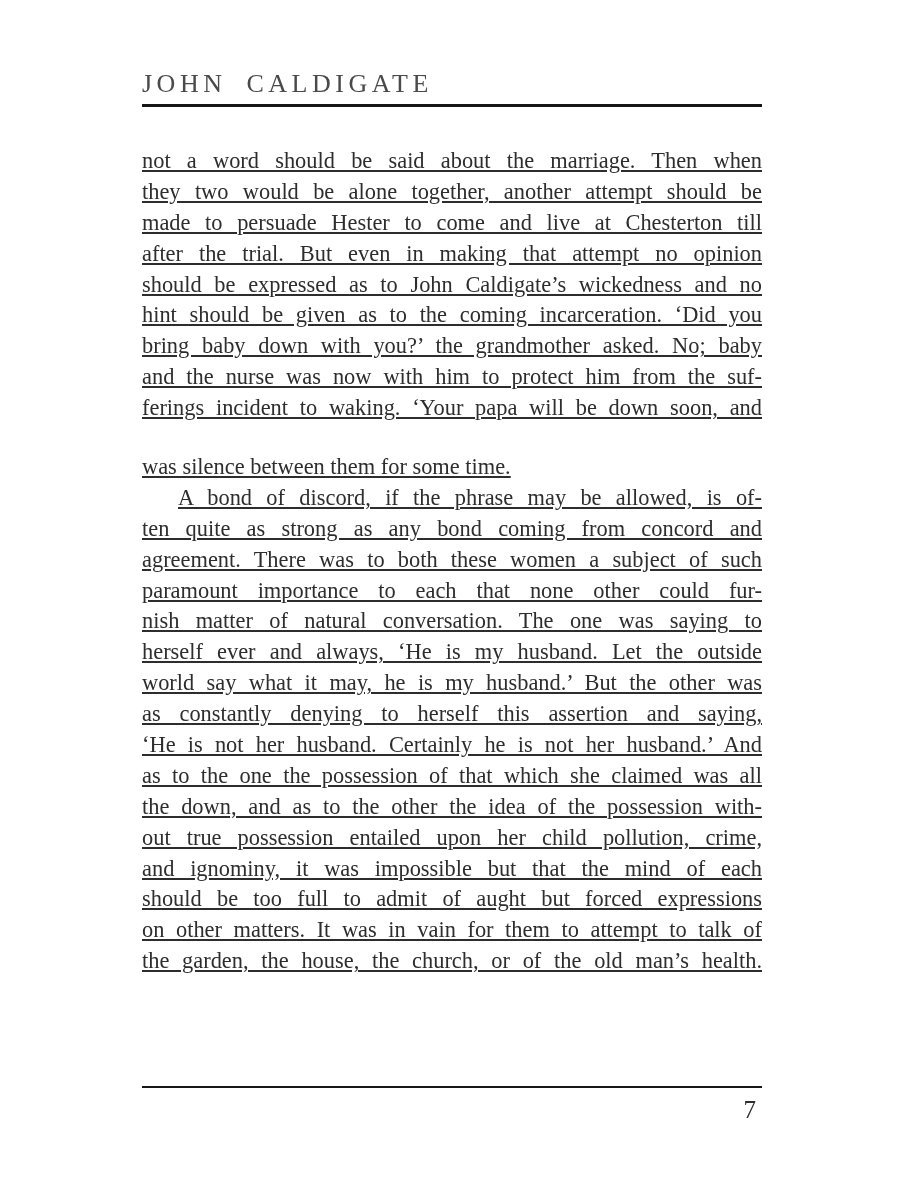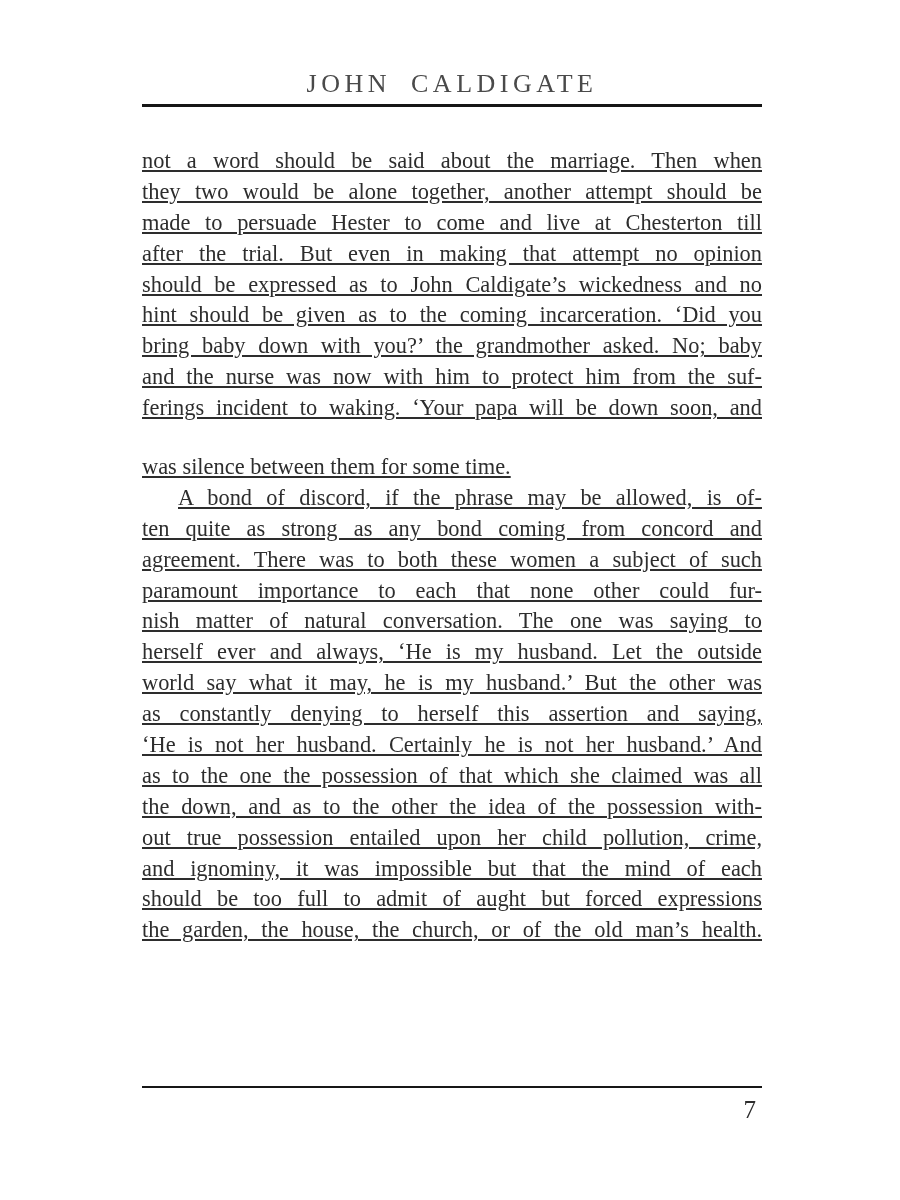--- a/index.html
+++ b/index.html
@@ -14,21 +14,21 @@
     background: var(--bg, #ffffff);
     font-family: "Liberation Serif", "DejaVu Serif", serif;
     color: var(--text, #2d2d2d);
     overflow: hidden;
   }
   .running-title {
     position: absolute;
     left: 142px;
     width: 620px;
     top: 70px;
-    text-align: center;
+    text-align: left;
     font-size: 26px;
     line-height: 28px;
     letter-spacing: 4.5px;
     word-spacing: 9px;
     color: var(--title, #4a4a4a);
     white-space: nowrap;
   }
   .rule {
     position: absolute;
     left: 142px;
@@ -101,18 +101,19 @@
       <div class="line">nish matter of natural conversation. The one was saying to</div>
       <div class="line">herself ever and always, ‘He is my husband. Let the outside</div>
       <div class="line">world say what it may, he is my husband.’ But the other was</div>
       <div class="line">as constantly denying to herself this assertion and saying,</div>
       <div class="line">‘He is not her husband. Certainly he is not her husband.’ And</div>
       <div class="line">as to the one the possession of that which she claimed was all</div>
       <div class="line">the down, and as to the other the idea of the possession with-</div>
       <div class="line">out true possession entailed upon her child pollution, crime,</div>
       <div class="line">and ignominy, it was impossible but that the mind of each</div>
       <div class="line">should be too full to admit of aught but forced expressions</div>
+      <div class="line">on other matters. It was in vain for them to attempt to talk of</div>
       <div class="line">the garden, the house, the church, or of the old man’s health.</div>
     </div>
 
   <div class="rule rule-bottom"></div>
   <div class="page-number">7</div>
 </div>
 
 </body></html>

